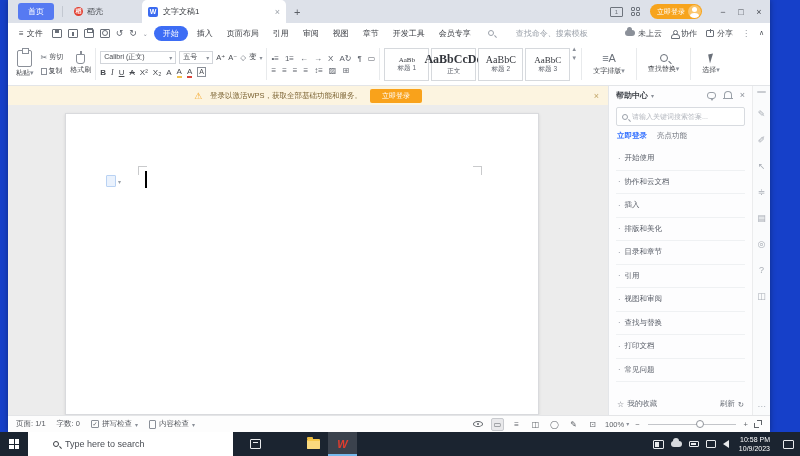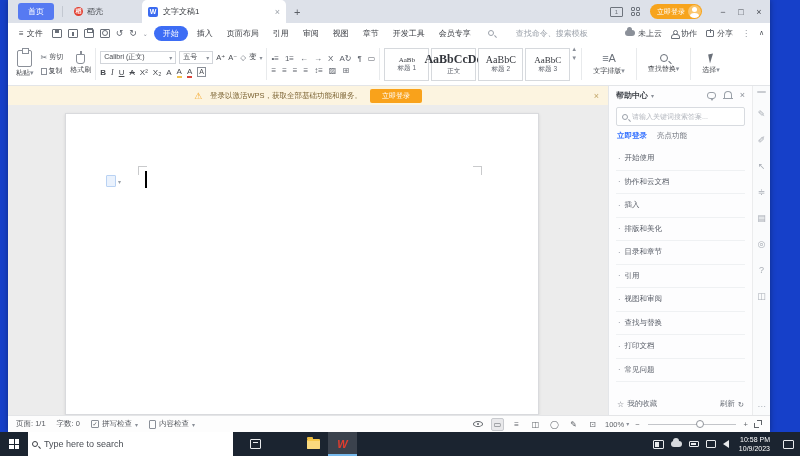--- a/index.html
+++ b/index.html
@@ -158,21 +158,21 @@
   .slider{width:88px;height:1px;background:#c3c5c9;position:relative;margin:0 2px}
   .knob{position:absolute;left:55%;top:-3.5px;width:8px;height:8px;border:1px solid #8f939a;border-radius:50%;background:#fff}
   .fullic{width:8px;height:8px;position:relative}
   .fullic:before{content:"";position:absolute;right:0;top:0;width:4px;height:4px;border-top:1px solid #5f6368;border-right:1px solid #5f6368}
   .fullic:after{content:"";position:absolute;left:0;bottom:0;width:4px;height:4px;border-bottom:1px solid #5f6368;border-left:1px solid #5f6368}
   
   .taskbar{position:absolute;left:0;right:0;bottom:0;height:24px;background:#1b2430;display:flex;align-items:stretch;z-index:5}
   .tstart{width:28px;display:flex;align-items:center;justify-content:center}
   .winlogo{display:grid;grid-template-columns:4.5px 4.5px;grid-gap:1px}
   .winlogo i{width:4.5px;height:4.5px;background:#fff}
-  .tsearch{width:205px;background:#fff;display:flex;align-items:center;padding:0 4px;gap:6px}
+  .tsearch{width:205px;background:#fff;display:flex;align-items:center;padding:0 25px;gap:6px}
   .tsearch .mag{border-color:#3c3f44}
   .tsearch .mag:after{background:#3c3f44}
   .tsearch input{border:0;outline:0;font-size:9px;color:#3c3f44;flex:1;background:transparent}
   .tsearch input::placeholder{color:#4a4e55}
   .tapp{width:29px;display:flex;align-items:center;justify-content:center}
   .tapp.active{background:rgba(255,255,255,.14);box-shadow:inset 0 -2px 0 #76b9ed}
   .taskview{width:11px;height:10px;border:1px solid #e8eaec;border-radius:1px;position:relative}
   .taskview:before{content:"";position:absolute;left:2px;top:2px;right:2px;height:1px;background:#e8eaec}
   .edge{width:13px;height:13px;border-radius:50%;background:radial-gradient(circle at 35% 35%,#35d appearance,#35d) , conic-gradient(#2ea7d9,#2463d6,#35c4b5,#2ea7d9)}
   .folder{width:13px;height:10px;background:#f7c94c;border-radius:1px;position:relative}

